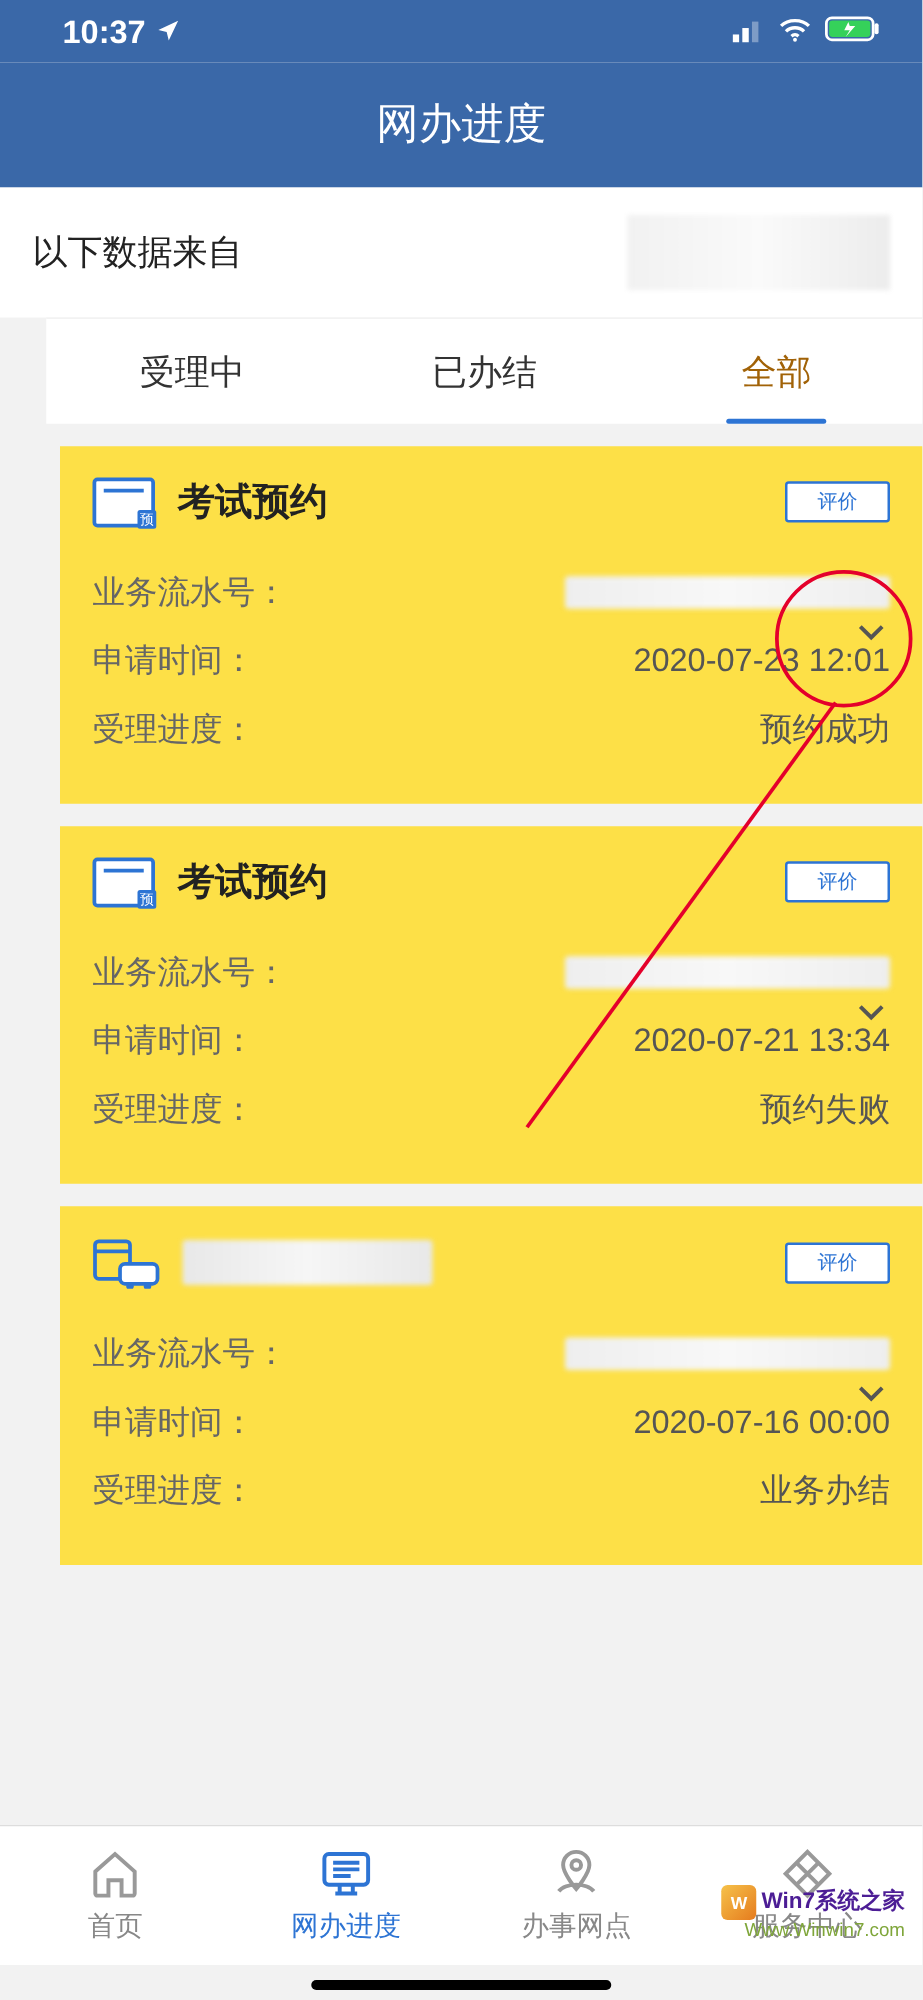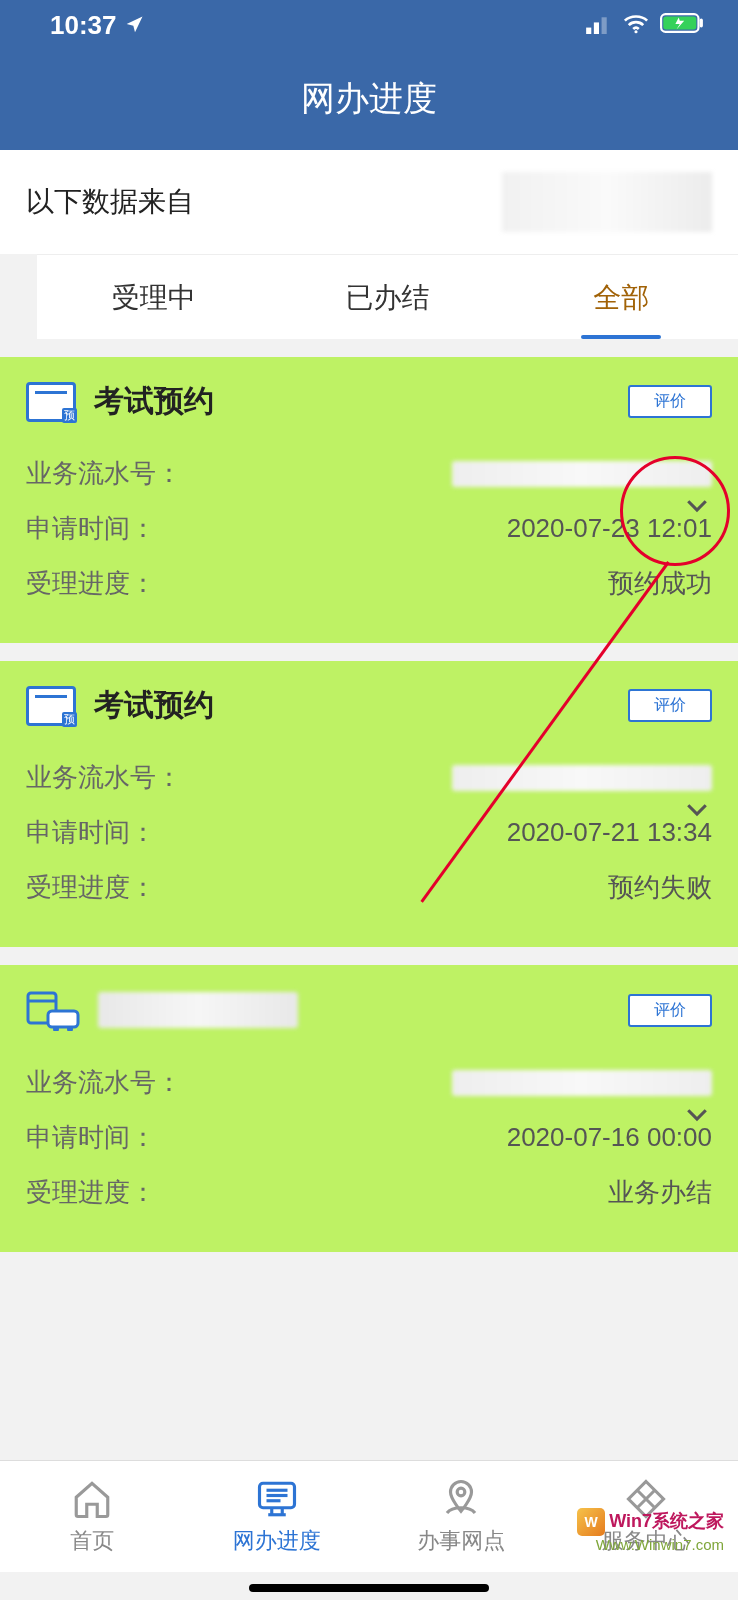--- a/index.html
+++ b/index.html
@@ -70,24 +70,25 @@
     left: 50%;
     transform: translateX(-50%);
     bottom: 0;
     width: 80px;
     height: 4px;
     background: #2d74d4;
     border-radius: 2px;
   }
   .list { }
   .card {
-    background: #bef264;
+    background: #fde047;
     margin-top: 18px;
     padding: 24px 26px 32px;
     position: relative;
+    margin-left: 48px;
   }
   .card-head {
     display: flex;
     align-items: center;
     gap: 18px;
     margin-bottom: 24px;
   }
   .card-icon {
     width: 50px;
     height: 40px;
@@ -237,21 +238,21 @@
     position: absolute;
     right: 14px;
     bottom: 46px;
     text-align: right;
     font-size: 18px;
     color: #e58b00;
     line-height: 1.2;
     pointer-events: none;
   }
   .watermark .top {
-    color: #be185d;
+    color: #4c1d95;
     font-weight: 600;
   }
   .watermark .sub { color: #7fa63a; font-size: 15px; }
   .wm-badge {
     display:inline-flex;align-items:center;justify-content:center;
     width:28px;height:28px;border-radius:5px;
     background: linear-gradient(135deg,#f6c24a,#e57b1e);
     color:#fff;font-size:14px;font-weight:700;margin-right:4px;
     vertical-align:middle;
   }

